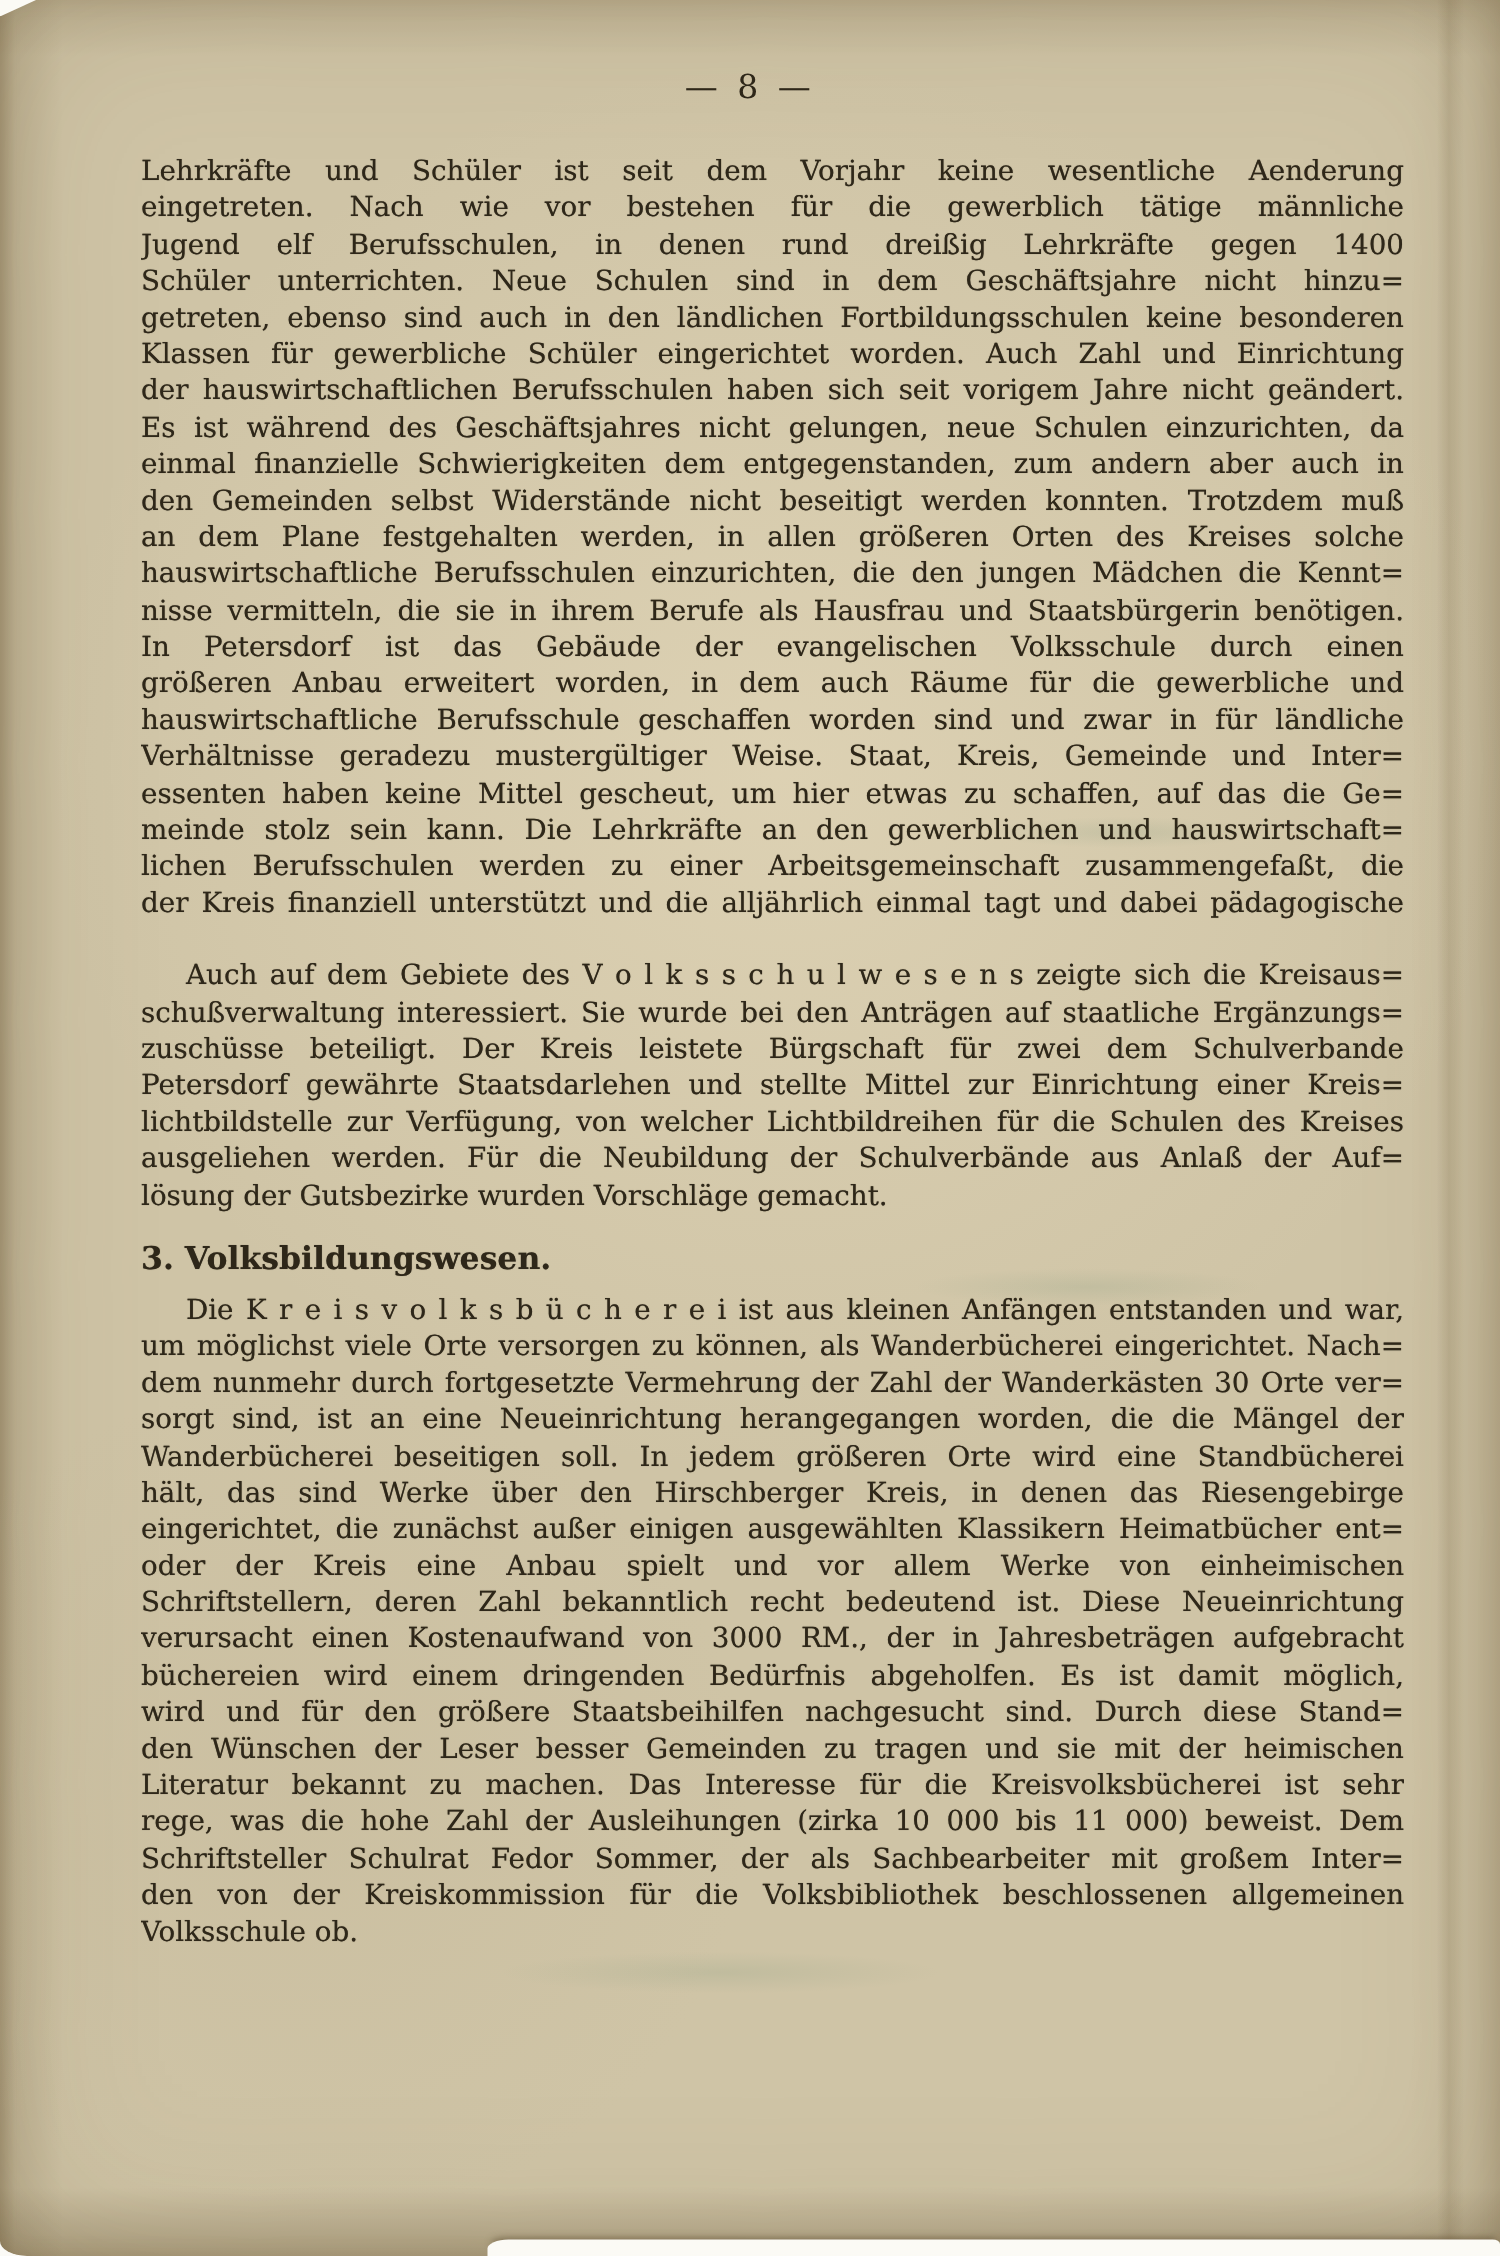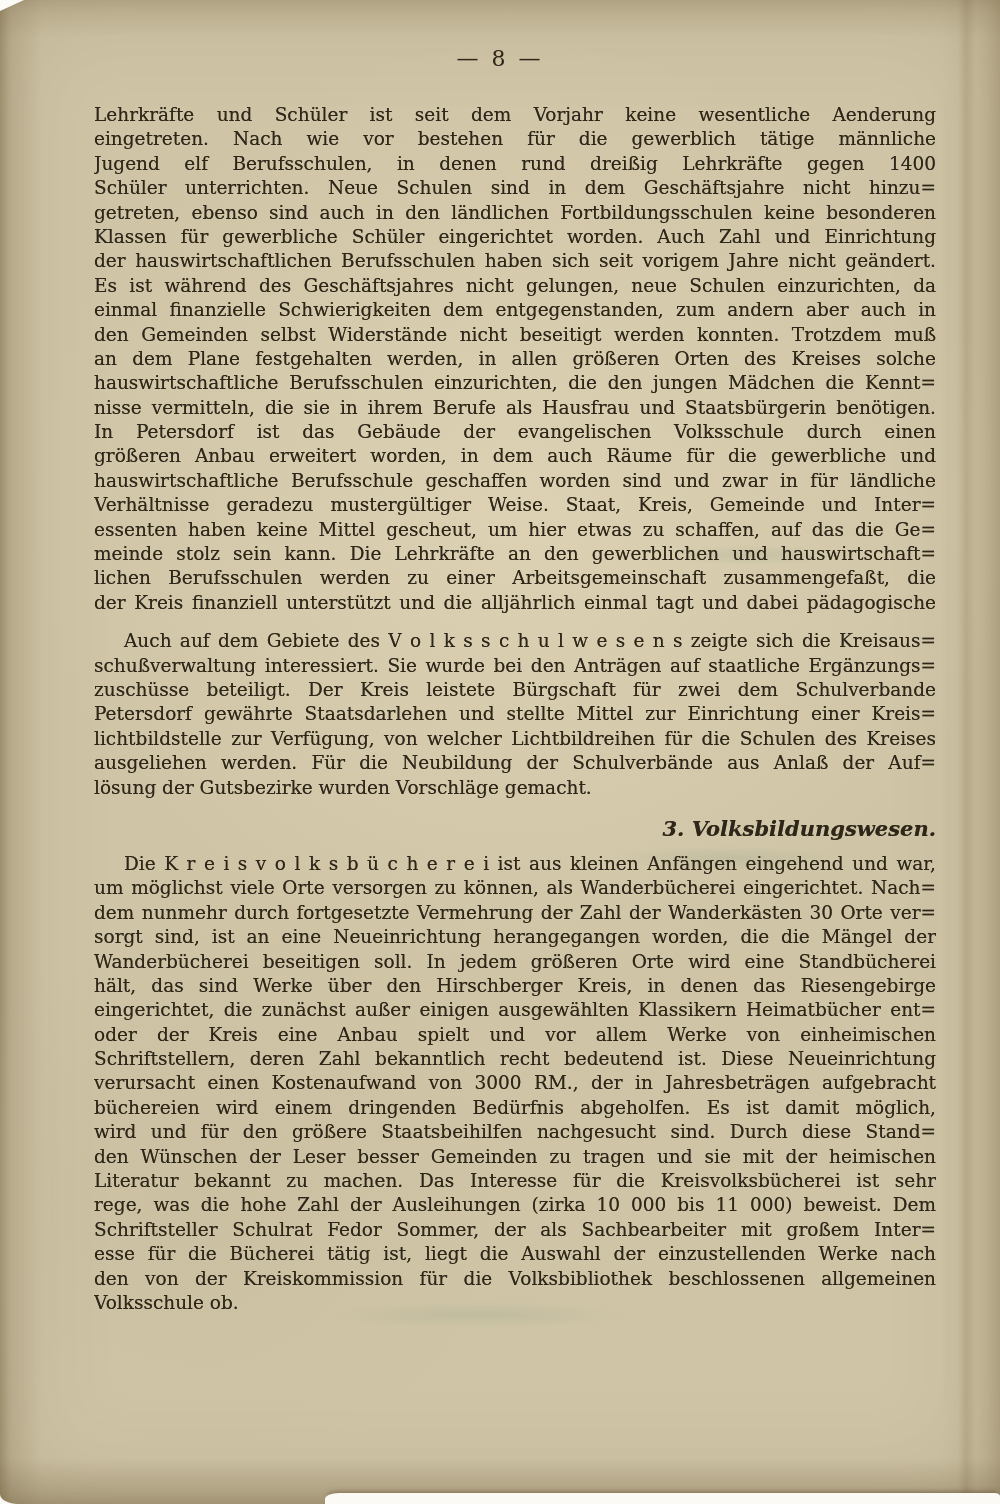--- a/index.html
+++ b/index.html
@@ -67,39 +67,38 @@
     color: var(--ink, #2e2719);
   }
   .content {
     position: absolute;
     left: 94px; right: 64px; top: 0;
     color: var(--ink, #2e2719);
     text-shadow: 0 0 0.5px rgba(46,39,25,0.65);
   }
   .paragraph { margin: 0; }
   .paragraph.p-first { margin-top: 103px; }
-  .paragraph.gap-before { margin-top: 14px; }
+  .paragraph.gap-before { margin-top: 24px; }
   .paragraph.indent .line:first-child { text-indent: 30px; }
   .line {
     font-size: 18.5px;
     line-height: 24.4px;
     text-align: justify;
     text-align-last: justify;
     height: 24.4px;
     overflow: hidden;
   }
   .line.flush { text-align-last: left; }
   .heading {
     margin: 16px 0 10px 0;
-    text-align: right;
+    text-align: left;
     font-weight: bold;
     font-size: 21px;
     line-height: 26px;
     color: var(--ink, #2e2719);
-    font-style: italic;
   }
 </style>
 </head>
 <body>
 
 <div class="scan">
   <div class="paper"></div>
   <div class="scanner-strip"></div>
   <div class="corner-notch"></div>
   <div class="smudge s1"></div>
@@ -136,34 +135,33 @@
         <div class="line">Auch auf dem Gebiete des V o l k s s c h u l w e s e n s zeigte sich die Kreisaus=</div>
         <div class="line">schußverwaltung interessiert. Sie wurde bei den Anträgen auf staatliche Ergänzungs=</div>
         <div class="line">zuschüsse beteiligt. Der Kreis leistete Bürgschaft für zwei dem Schulverbande</div>
         <div class="line">Petersdorf gewährte Staatsdarlehen und stellte Mittel zur Einrichtung einer Kreis=</div>
         <div class="line">lichtbildstelle zur Verfügung, von welcher Lichtbildreihen für die Schulen des Kreises</div>
         <div class="line">ausgeliehen werden. Für die Neubildung der Schulverbände aus Anlaß der Auf=</div>
         <div class="line flush">lösung der Gutsbezirke wurden Vorschläge gemacht.</div>
       </div>
       <div class="heading">3. Volksbildungswesen.</div>
       <div class="paragraph indent">
-        <div class="line">Die K r e i s v o l k s b ü c h e r e i ist aus kleinen Anfängen eingehend und war,</div>
+        <div class="line">Die K r e i s v o l k s b ü c h e r e i ist aus kleinen Anfängen entstanden und war,</div>
         <div class="line">um möglichst viele Orte versorgen zu können, als Wanderbücherei eingerichtet. Nach=</div>
         <div class="line">dem nunmehr durch fortgesetzte Vermehrung der Zahl der Wanderkästen 30 Orte ver=</div>
         <div class="line">sorgt sind, ist an eine Neueinrichtung herangegangen worden, die die Mängel der</div>
         <div class="line">Wanderbücherei beseitigen soll. In jedem größeren Orte wird eine Standbücherei</div>
         <div class="line">hält, das sind Werke über den Hirschberger Kreis, in denen das Riesengebirge</div>
         <div class="line">eingerichtet, die zunächst außer einigen ausgewählten Klassikern Heimatbücher ent=</div>
         <div class="line">oder der Kreis eine Anbau spielt und vor allem Werke von einheimischen</div>
         <div class="line">Schriftstellern, deren Zahl bekanntlich recht bedeutend ist. Diese Neueinrichtung</div>
         <div class="line">verursacht einen Kostenaufwand von 3000 RM., der in Jahresbeträgen aufgebracht</div>
         <div class="line">büchereien wird einem dringenden Bedürfnis abgeholfen. Es ist damit möglich,</div>
         <div class="line">wird und für den größere Staatsbeihilfen nachgesucht sind. Durch diese Stand=</div>
         <div class="line">den Wünschen der Leser besser Gemeinden zu tragen und sie mit der heimischen</div>
         <div class="line">Literatur bekannt zu machen. Das Interesse für die Kreisvolksbücherei ist sehr</div>
         <div class="line">rege, was die hohe Zahl der Ausleihungen (zirka 10 000 bis 11 000) beweist. Dem</div>
         <div class="line">Schriftsteller Schulrat Fedor Sommer, der als Sachbearbeiter mit großem Inter=</div>
-        <div class="line">esse für die Bücherei tätig ist, liegt die Auswahl der einzustellenden Werke nach</div>
         <div class="line">den von der Kreiskommission für die Volksbibliothek beschlossenen allgemeinen</div>
         <div class="line flush">Volksschule ob.</div>
       </div>
     </div>
 </div>
 
 </body></html>

